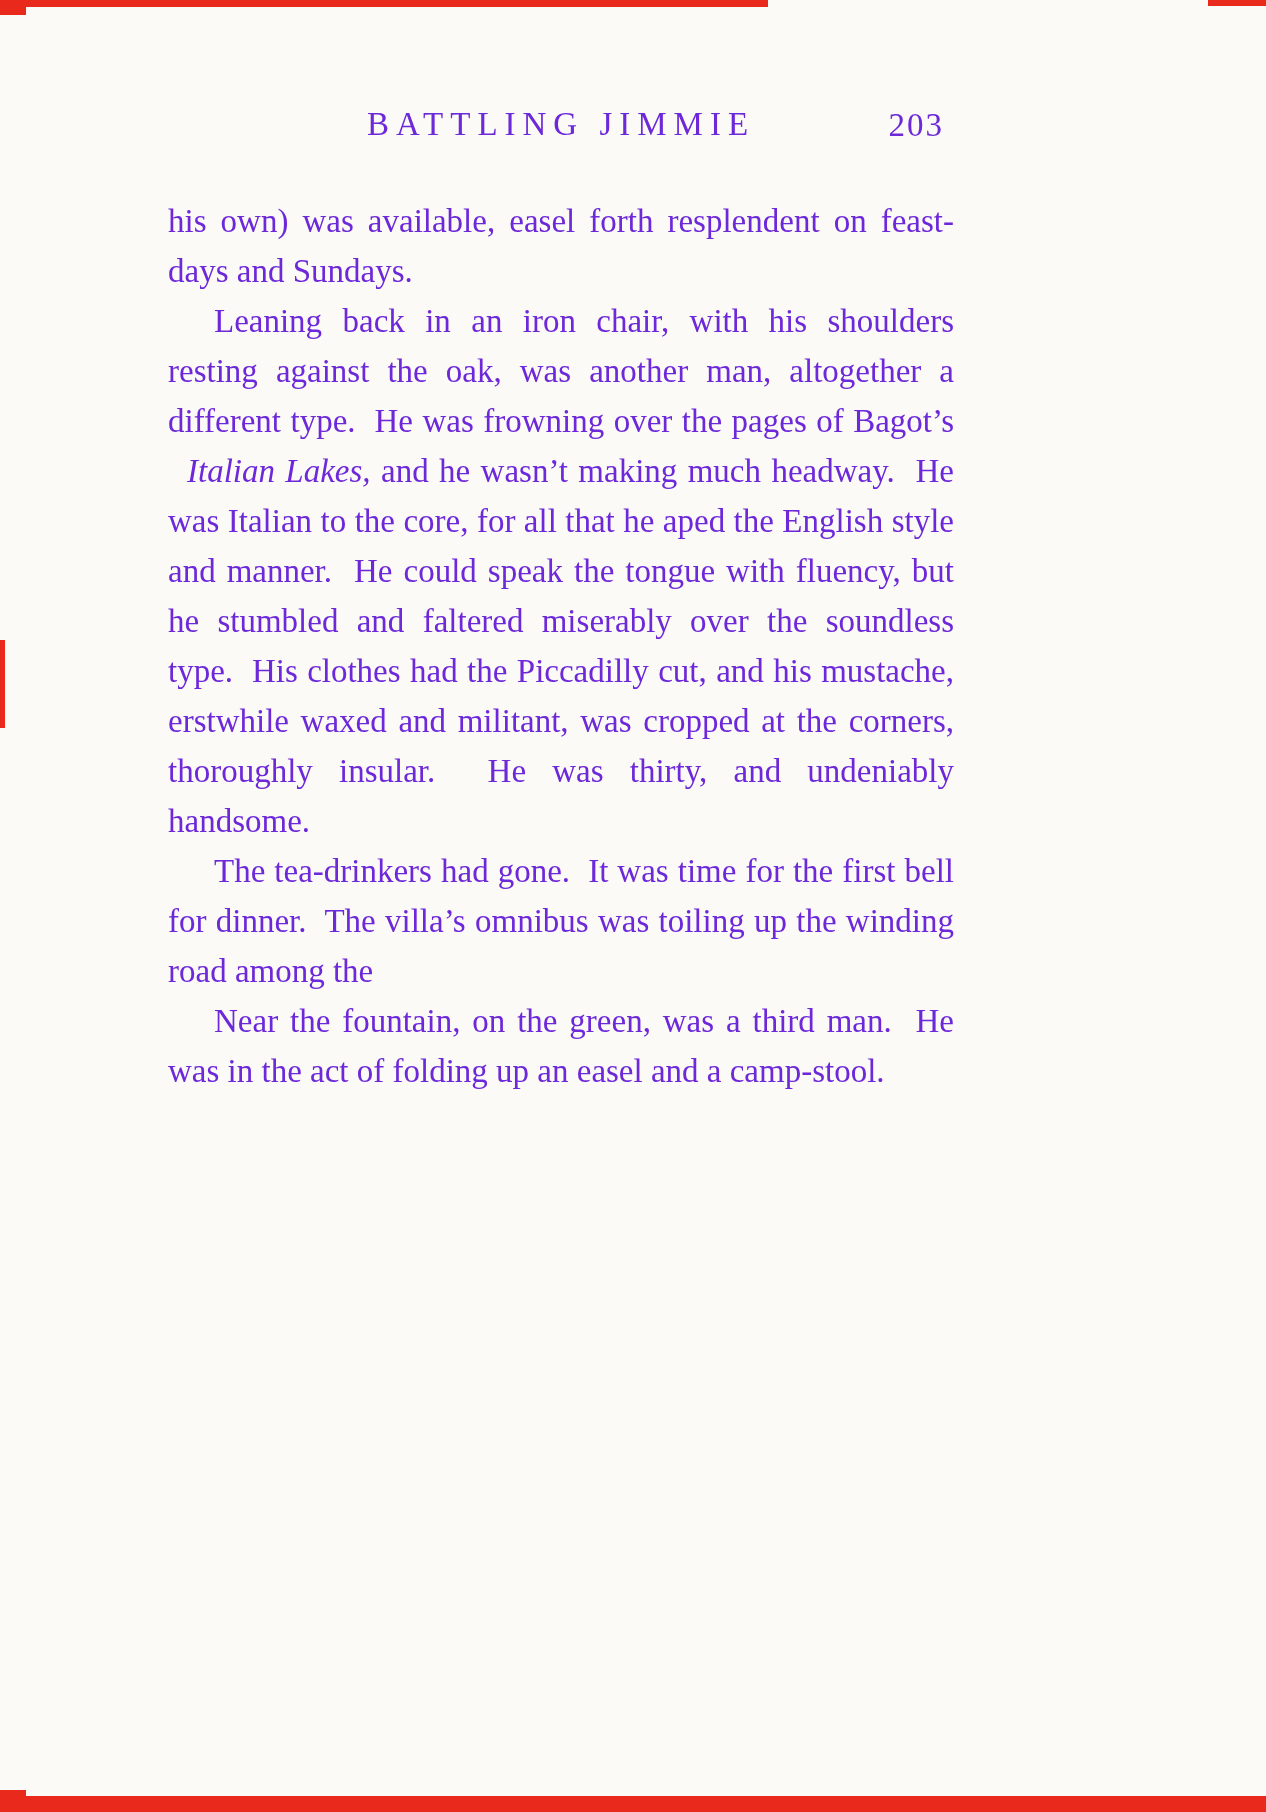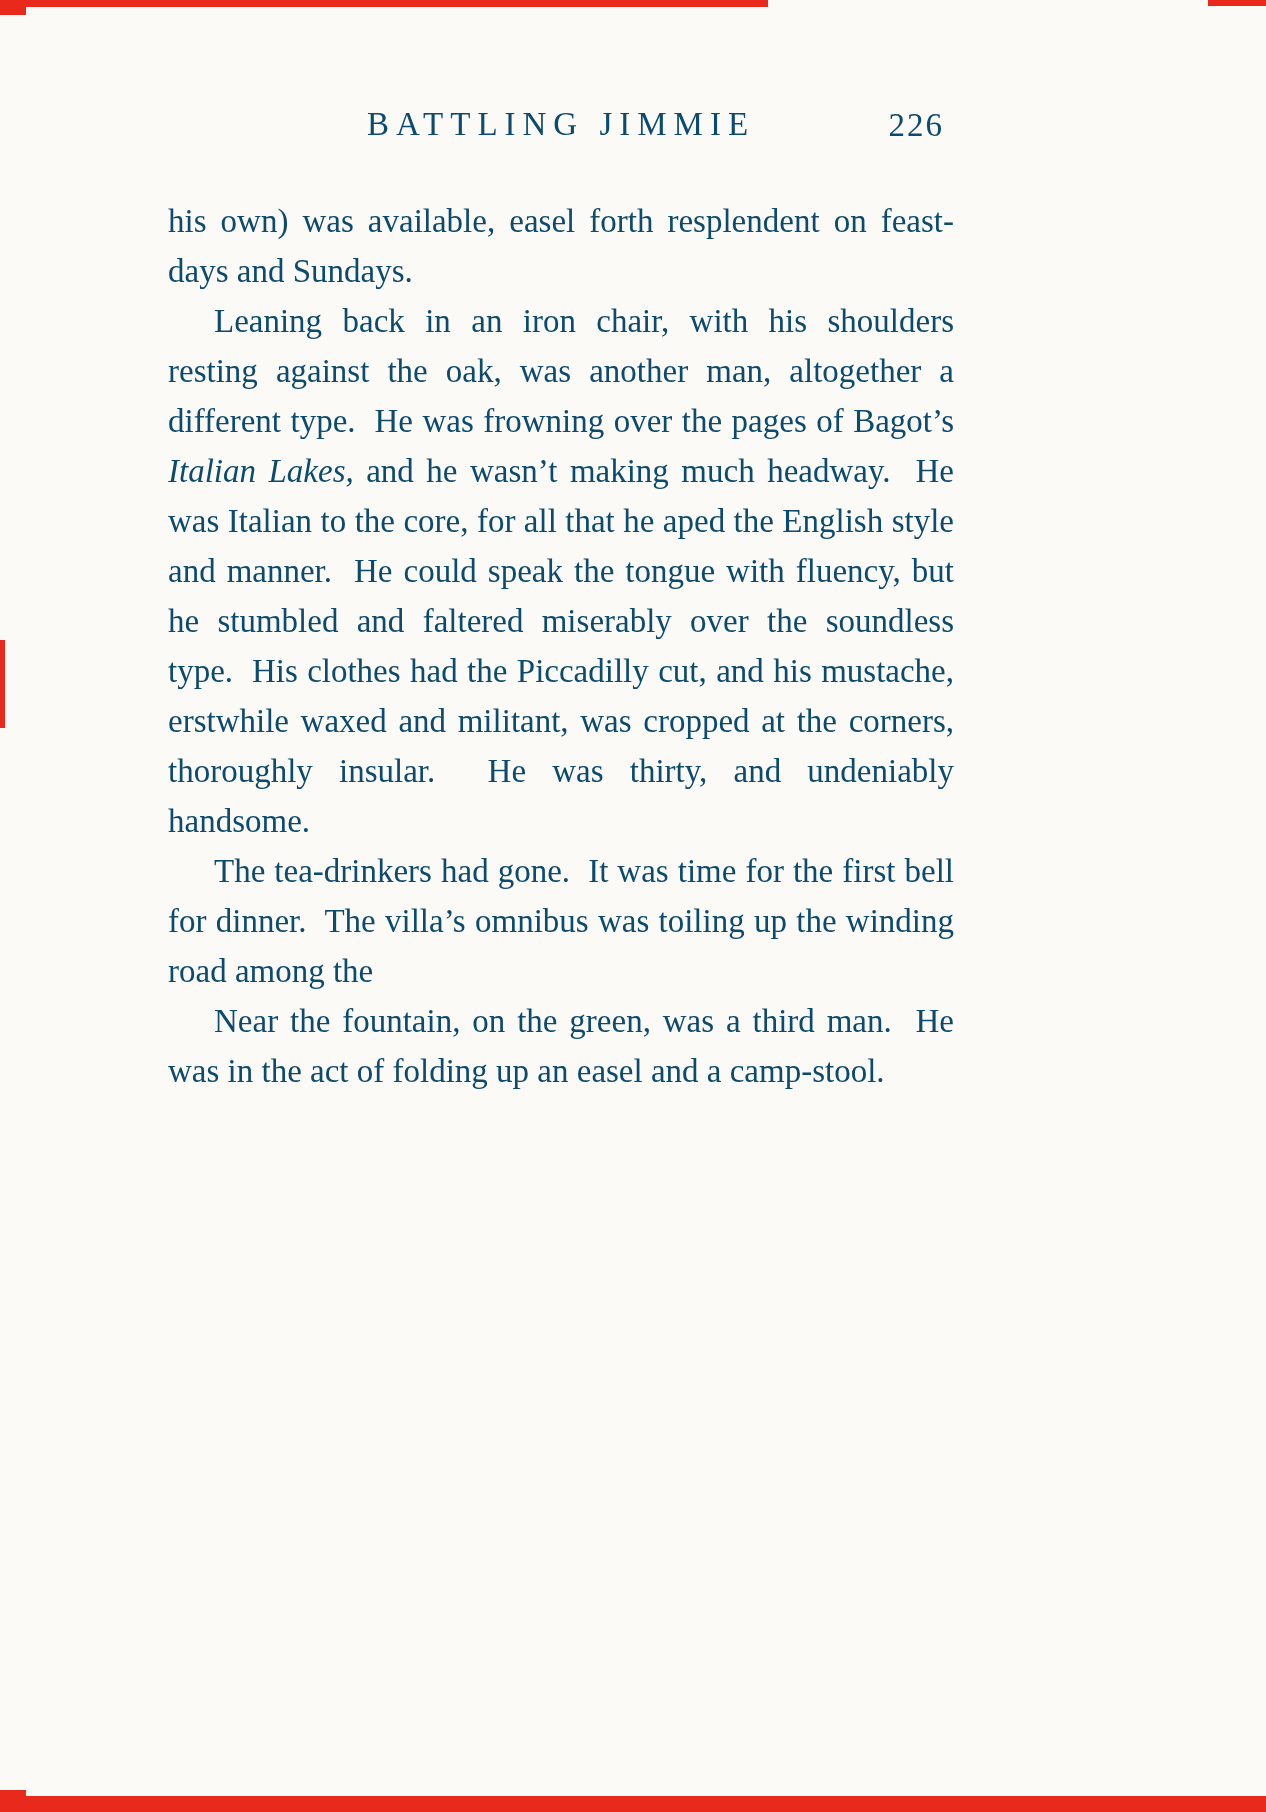--- a/index.html
+++ b/index.html
@@ -6,21 +6,21 @@
   body { background: #dddcd8; }
 
   .page {
     position: relative;
     width: 1266px;
     height: 1812px;
     margin: 0 auto;
     background: #fbfaf6;
     overflow: hidden;
     font-family: "Liberation Serif", "DejaVu Serif", serif;
-    color: #0c4a6e;
+    color: #6d28d9;
   }
 
   
   .content {
     position: absolute;
     left: 168px;
     top: 106px;
     width: 786px;
   }
 
@@ -45,21 +45,21 @@
   }
 
   .bodytext {
     font-size: 33px;
     line-height: 50px;
     text-align: justify;
     text-justify: inter-word;
   }
   .para { margin: 0; }
   .para.indent { text-indent: 46px; }
-  .it { font-style: italic; }
+  .it { font-style: italic; margin-left: 19px; }
 
   
   .edge { position: absolute; background: #e8291c; }
   .em-top-left   { left: 0; top: 0; width: 768px; height: 7px; }
   .em-top-corner { left: 0; top: 0; width: 26px; height: 15px; }
   .em-top-right  { right: 0; top: 0; width: 58px; height: 6px; }
   .em-left-tick  { left: 0; top: 640px; width: 5px; height: 88px; }
   .em-bottom     { left: 26px; right: 0; bottom: 0; height: 16px; }
   .em-bottom-corner { left: 0; bottom: 0; width: 26px; height: 22px; }
 </style>
@@ -71,21 +71,21 @@
   <div class="edge em-top-left" style="background: rgb(232, 41, 28);"></div>
   <div class="edge em-top-corner" style="background: rgb(232, 41, 28);"></div>
   <div class="edge em-top-right" style="background: rgb(232, 41, 28);"></div>
   <div class="edge em-left-tick" style="background: rgb(232, 41, 28);"></div>
   <div class="edge em-bottom" style="background: rgb(232, 41, 28);"></div>
   <div class="edge em-bottom-corner" style="background: rgb(232, 41, 28);"></div>
 
   <div class="content">
     <div class="header">
       <span class="running-title">BATTLING JIMMIE</span>
-      <span class="page-number">226</span>
+      <span class="page-number">203</span>
     </div>
 
     <div class="bodytext">
         <p class="para"><span>his own) was available, easel forth resplendent on feast-days and Sundays.</span></p>
         <p class="para indent"><span>Leaning back in an iron chair, with his shoulders resting against the oak, was another man, altogether a different type.&nbsp; He was frowning over the pages of Bagot’s </span><span class="it">Italian Lakes,</span><span> and he wasn’t making much headway.&nbsp; He was Italian to the core, for all that he aped the English style and manner.&nbsp; He could speak the tongue with fluency, but he stumbled and faltered miserably over the soundless type.&nbsp; His clothes had the Piccadilly cut, and his mustache, erstwhile waxed and militant, was cropped at the corners, thoroughly insular.&nbsp; He was thirty, and undeniably handsome.</span></p>
         <p class="para indent"><span>The tea-drinkers had gone.&nbsp; It was time for the first bell for dinner.&nbsp; The villa’s omnibus was toiling up the winding road among the</span></p>
         <p class="para indent"><span>Near the fountain, on the green, was a third man.&nbsp; He was in the act of folding up an easel and a camp-stool.</span></p>
       </div>
   </div>
 

